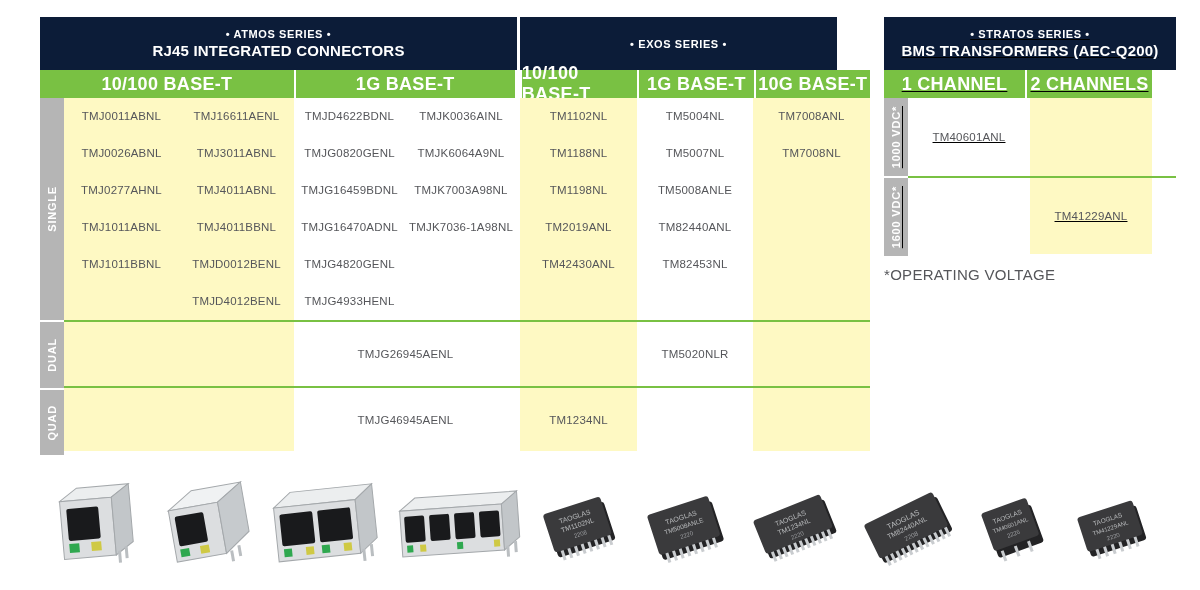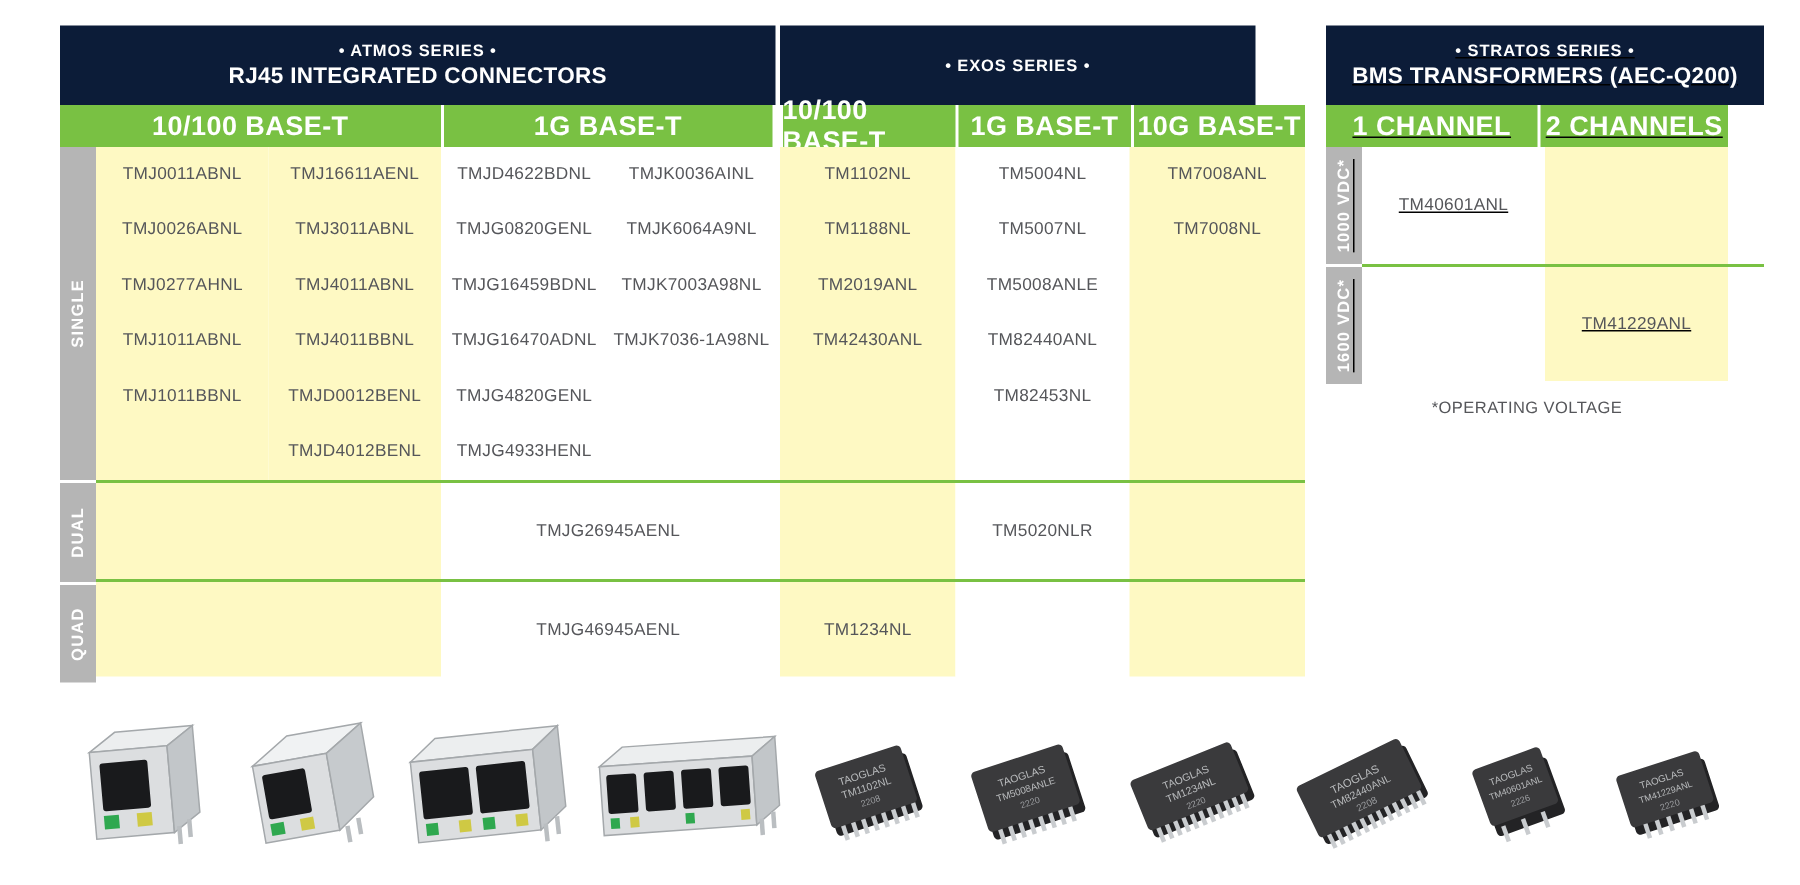--- a/index.html
+++ b/index.html
@@ -37,22 +37,22 @@
   
   .combo { position:absolute; left:40px; top:17px; width:830px; }
   .combo-heads { display:flex; }
   .head-gap { width:3px; }
   .atmos-w { width:477px; } .exos-w { width:317px; }
 
   .gap3 { width:3px; background:#fff; flex:0 0 3px; }
 
   .stratos { position:absolute; left:884px; top:17px; width:292px;text-decoration:underline; }
 
-  .footnote { position:absolute; left:884px; top:266px; width:268px; text-align:center;
-              font-size:11px; color:#55565a; letter-spacing:.3px; }
+  .footnote { position:absolute; left:884px; top:266px; width:268px; text-align:left;
+              font-size:15px; color:#55565a; letter-spacing:.3px; }
 
   
   .photos { position:absolute; left:40px; top:474px; width:1120px; height:110px;
             display:flex; align-items:center; justify-content:space-between; }
   .photo { display:flex; align-items:center; justify-content:center; }
   svg text { font-family:"Liberation Sans", sans-serif; }
 </style>
 </head>
 <body>
 
@@ -123,20 +123,21 @@
           <div class="bg-white stack" style="width:112px">
             <div class="pn">TMJK0036AINL</div>
             <div class="pn">TMJK6064A9NL</div>
             <div class="pn">TMJK7003A98NL</div>
             <div class="pn">TMJK7036-1A98NL</div>
           </div>
           <div class="gap3"></div>
           <div class="bg-gray stack" style="width:117px">
             <div class="pn">TM1102NL</div>
             <div class="pn">TM1188NL</div>
+            <div class="pn">TM1198NL</div>
             <div class="pn">TM2019ANL</div>
             <div class="pn">TM42430ANL</div>
           </div>
           <div class="bg-white stack" style="width:116px">
             <div class="pn">TM5004NL</div>
             <div class="pn">TM5007NL</div>
             <div class="pn">TM5008ANLE</div>
             <div class="pn">TM82440ANL</div>
             <div class="pn">TM82453NL</div>
           </div>

